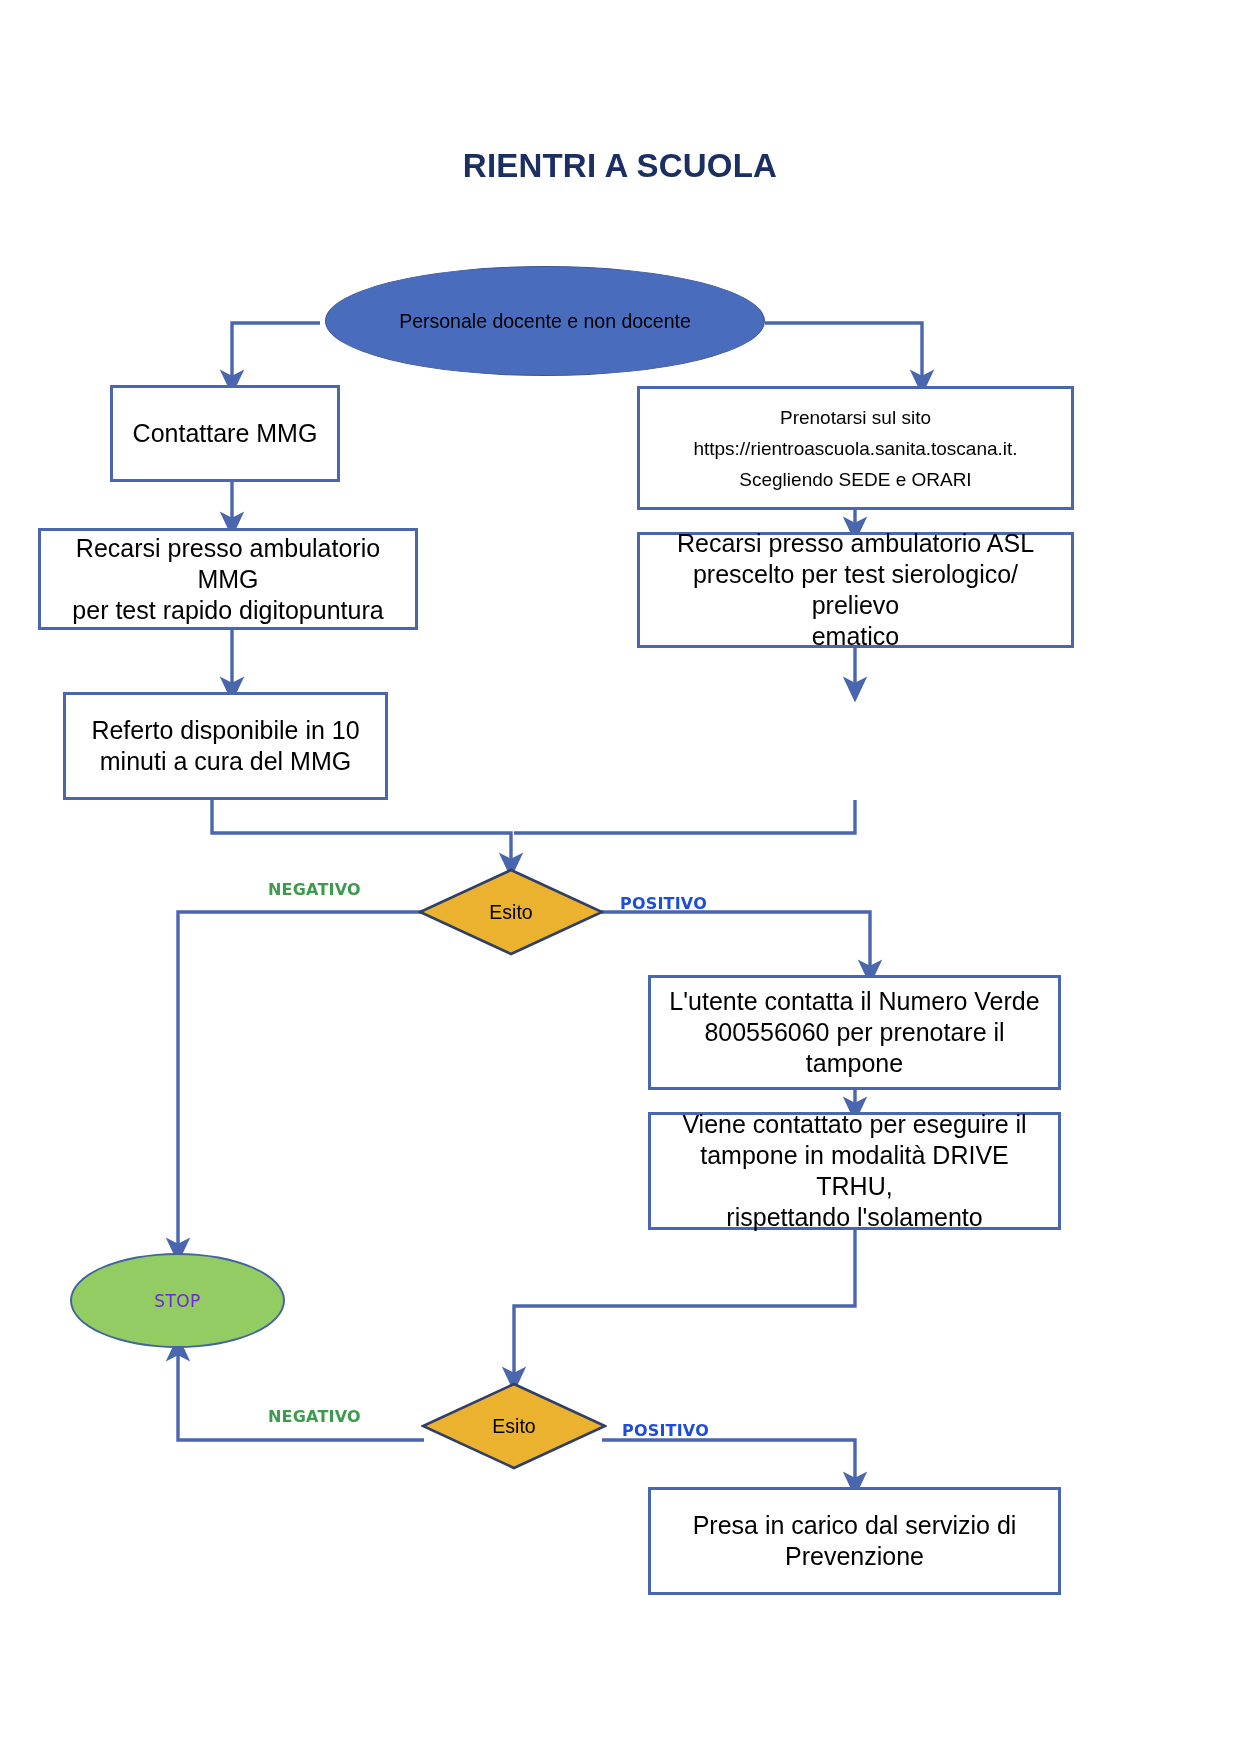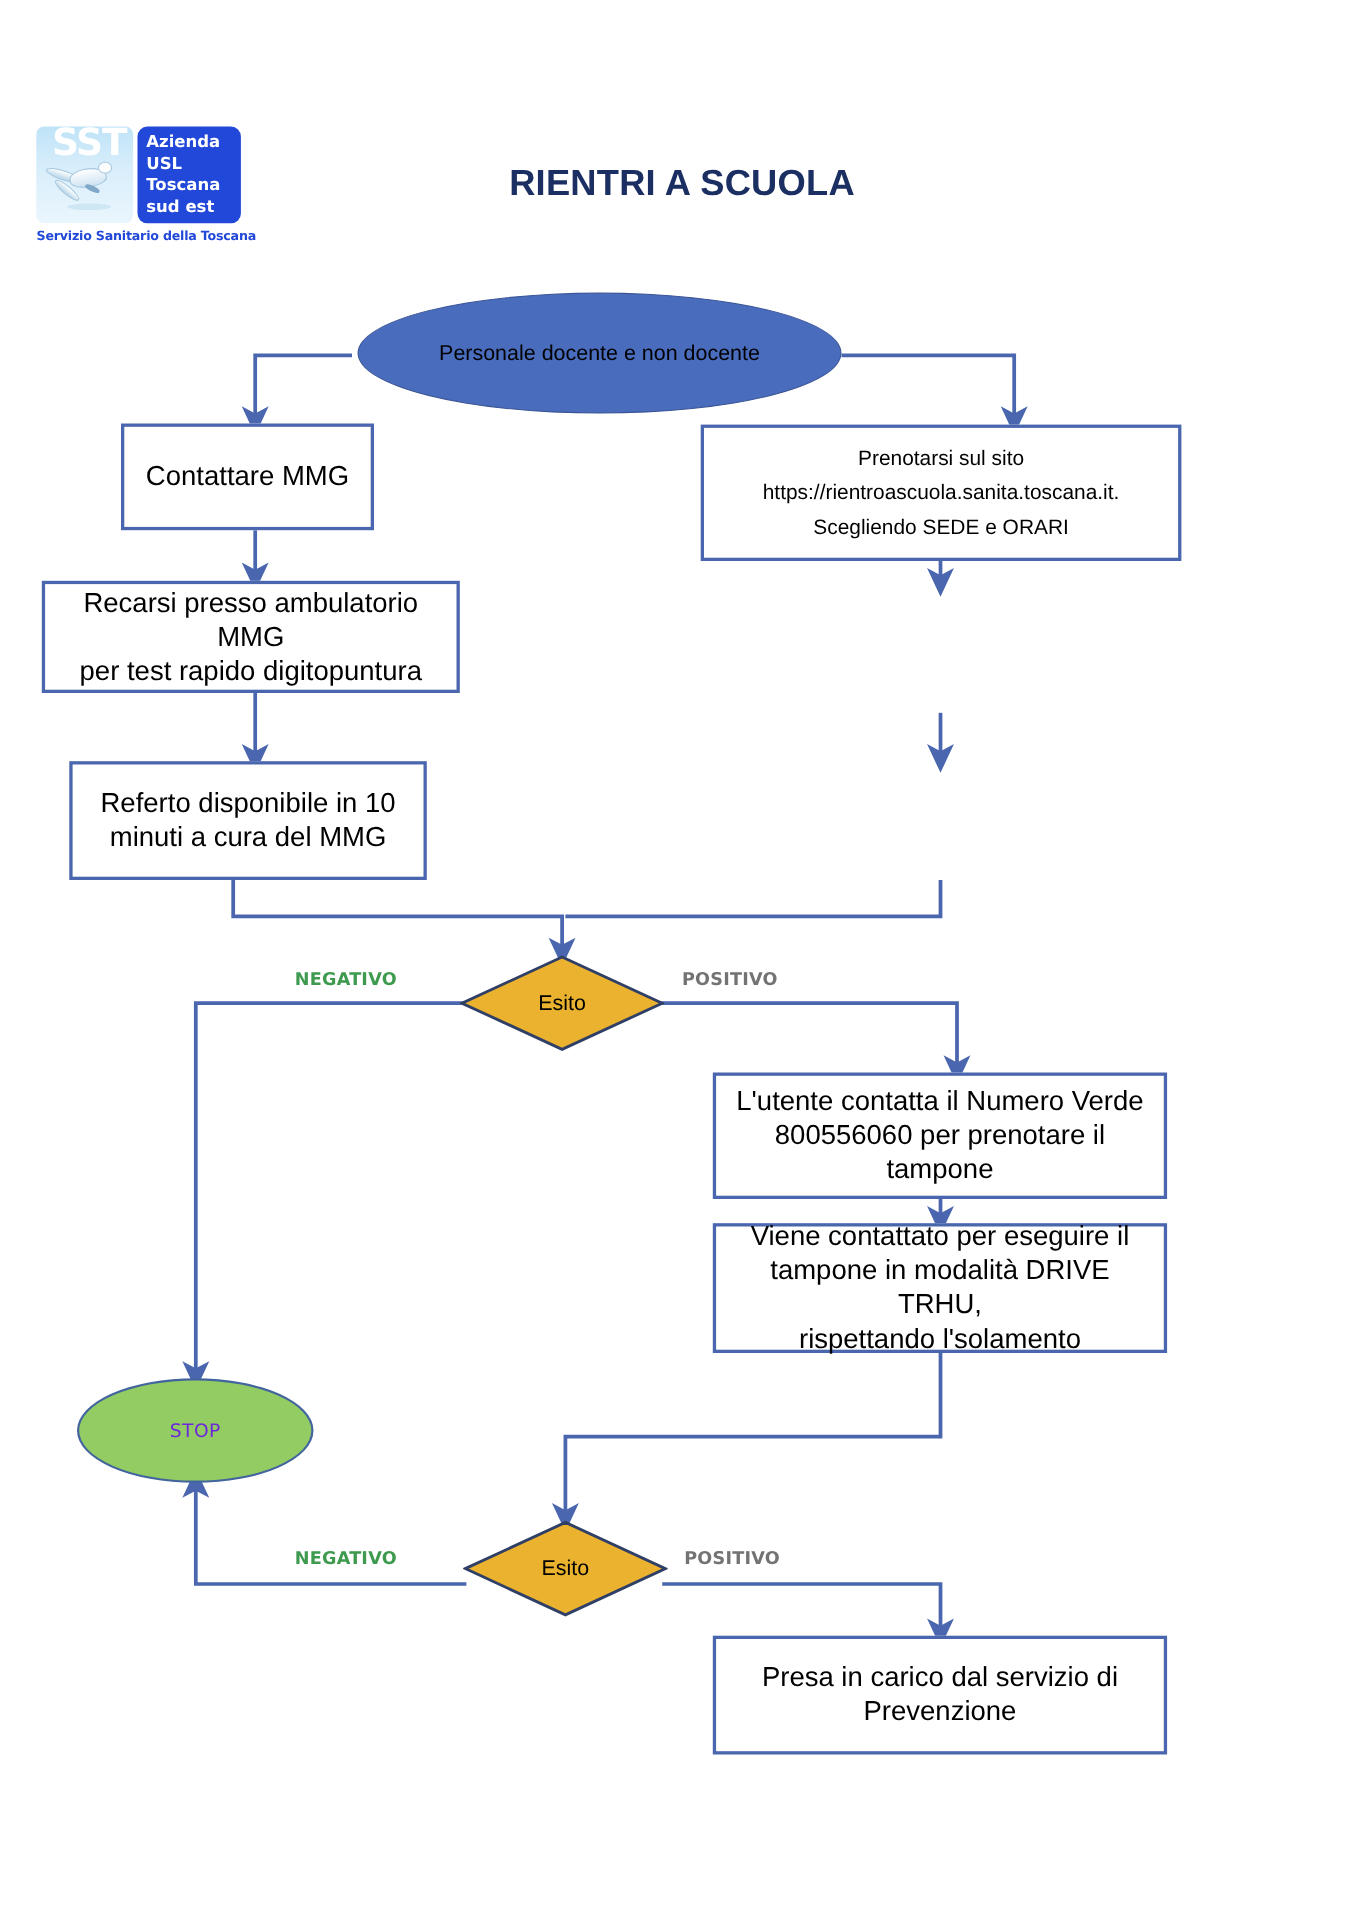--- a/index.html
+++ b/index.html
@@ -187,51 +187,33 @@
   }
   .edge-label {
     position: absolute;
     font-size: 16px;
     font-weight: bold;
     font-family: "DejaVu Sans", sans-serif;
     white-space: nowrap;
     letter-spacing: 0.2px;
   }
   .neg { color: #3e9a4e; }
-  .pos { color: #737373; }
+  .pos { color: #1d4ed8; margin-top: 14px; }
   #connectors {
     position: absolute;
     left: 0; top: 0;
     width: 1239px; height: 1754px;
     pointer-events: none;
   }
 </style>
 </head>
 <body>
 
 <div id="canvas">
 
-  <div id="logo">
-    <div id="logo-left">
-      <div id="logo-sst">SST</div>
-      <div class="gull" id="gull-wing1"></div>
-      <div class="gull" id="gull-body"></div>
-      <div class="gull" id="gull-wing2"></div>
-      <div class="gull" id="gull-leg"></div>
-      <div class="gull" id="gull-head"></div>
-      <div class="gull" id="gull-shadow"></div>
-    </div>
-    <div id="logo-right">
-      <div id="logo-right-text">Azienda
-USL
-Toscana
-sud est</div>
-    </div>
-    <div id="logo-caption">Servizio Sanitario della Toscana</div>
-  </div>
 
   <div id="page-title">RIENTRI A SCUOLA</div>
 
   <svg id="connectors" viewBox="0 0 1239 1754" width="1239" height="1754">
     <defs>
       <marker id="arrow" markerWidth="9" markerHeight="9" refX="4.5" refY="4.2" orient="auto" markerUnits="strokeWidth">
         <path d="M0.5,0.6 L8.2,4.2 L0.5,7.8 L2.4,4.2 Z" fill="#4a66ae"></path>
       </marker>
     </defs>
     <g stroke="#4a66ae" stroke-width="3.4" fill="none">
@@ -283,20 +265,25 @@
     <span>Referto disponibile in 10
 minuti a cura del MMG</span>
   </div>
 
   <div class="box" style="left:637px; top:386px; width:437px; height:124px; font-size:19px;">
     <span>Prenotarsi sul sito
 https://rientroascuola.sanita.toscana.it.
 Scegliendo SEDE e ORARI</span>
   </div>
 
+  <div class="box" style="left:637px; top:532px; width:437px; height:116px;">
+    <span>Recarsi presso ambulatorio ASL
+prescelto per test sierologico/ prelievo
+ematico</span>
+  </div>
 
 
   <div class="diamond-wrap" style="left:418px; top:868px; width:186px; height:88px;">
     <svg width="186" height="88" viewBox="0 0 186 88">
       <polygon points="93,2 184,44 93,86 2,44" fill="#eab22e" stroke="#2f3f66" stroke-width="2.6"></polygon>
     </svg>
     <div class="diamond-label">Esito</div>
   </div>
   <div class="edge-label neg" style="left:268px; top:880px;">NEGATIVO</div>
   <div class="edge-label pos" style="left:620px; top:880px;">POSITIVO</div>

